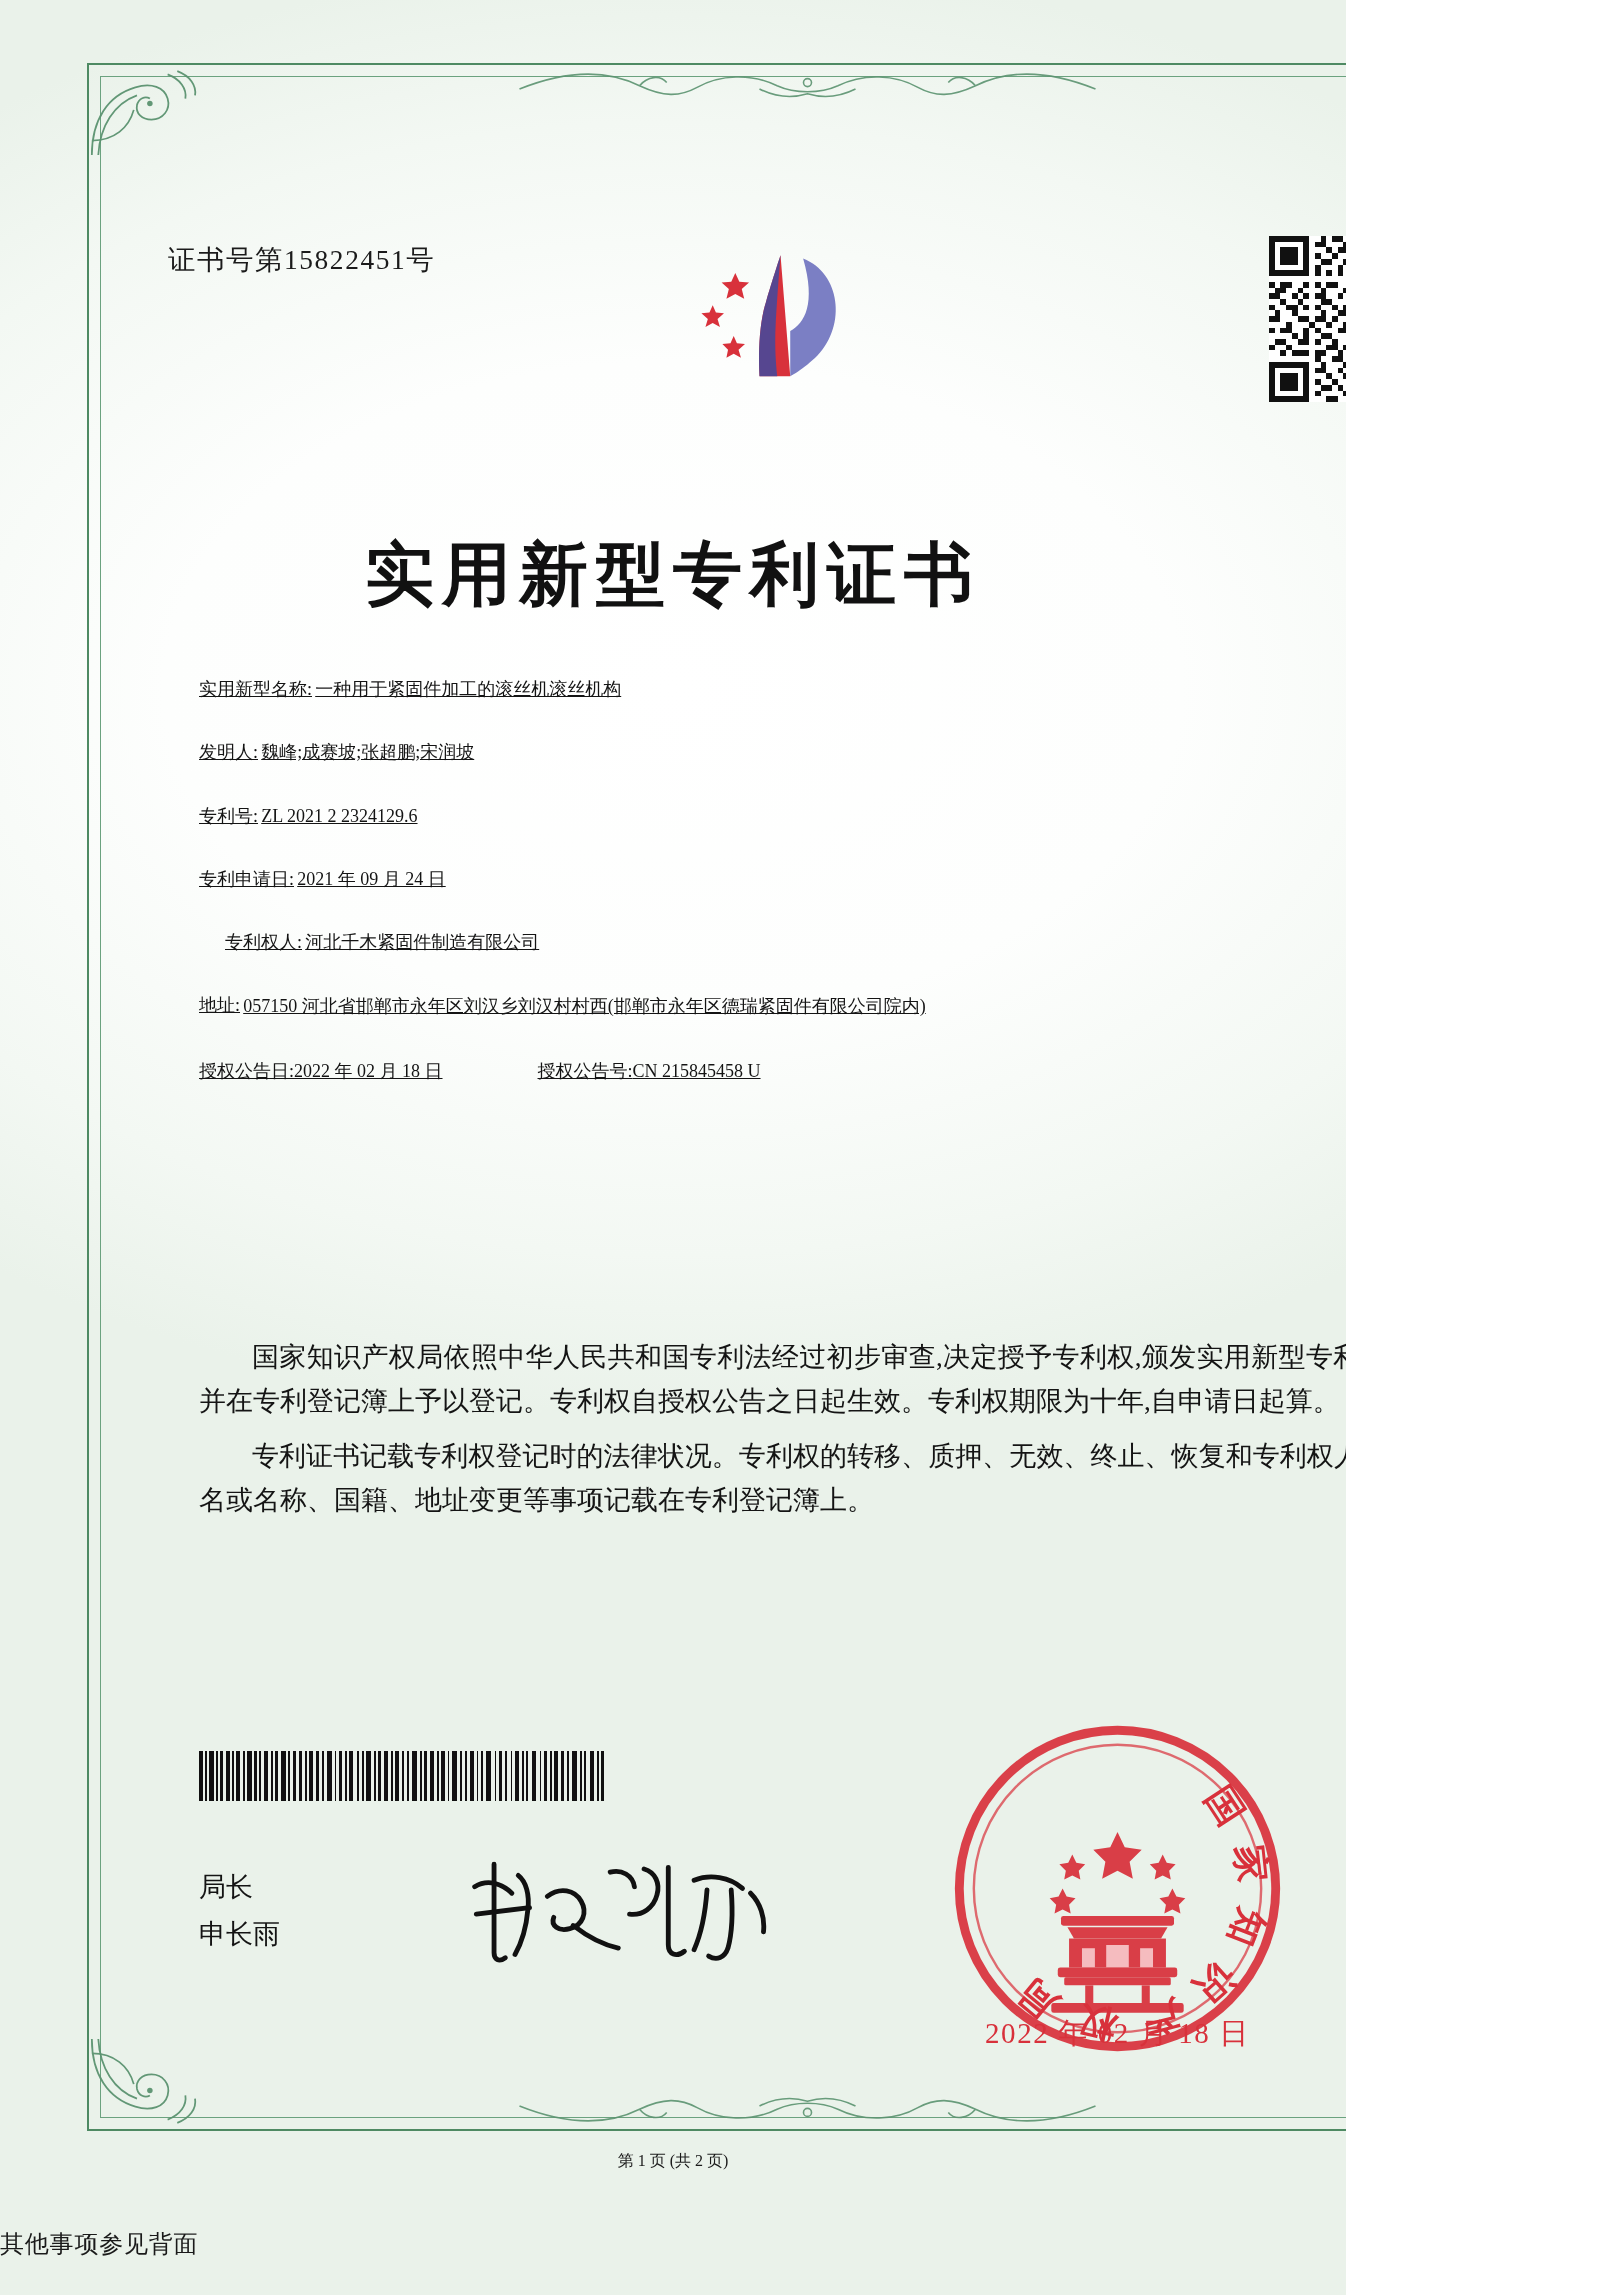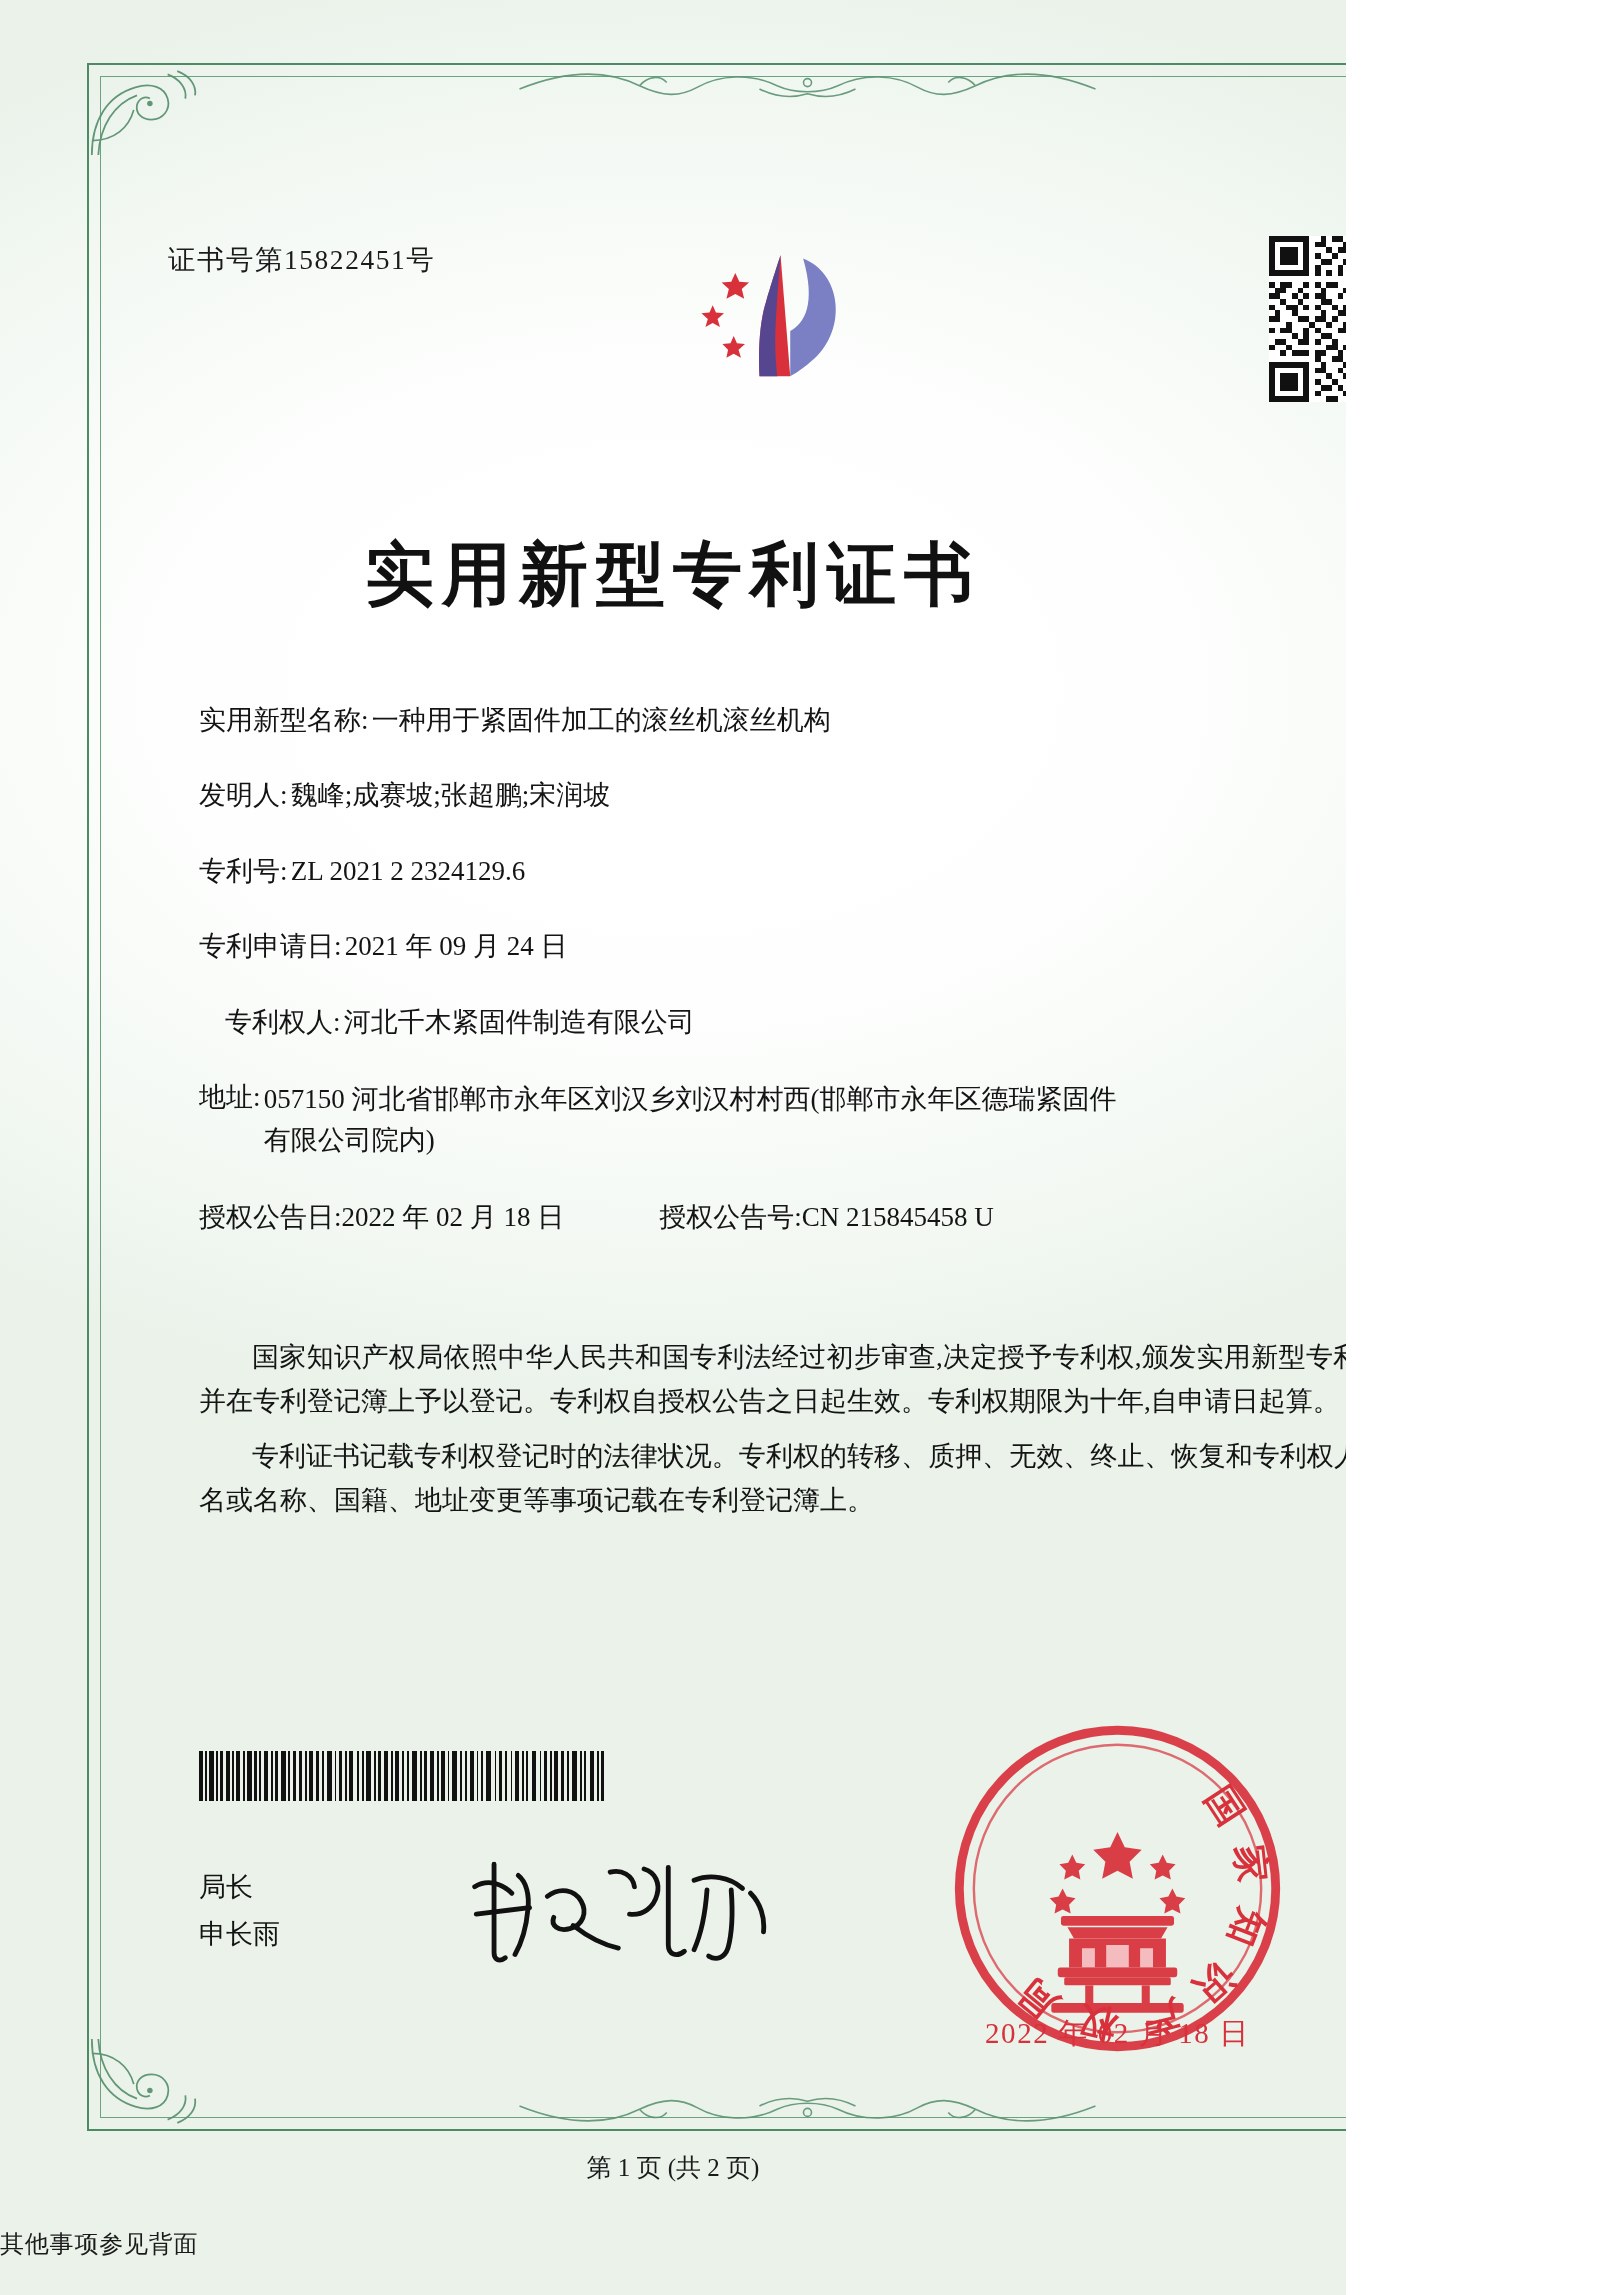--- a/index.html
+++ b/index.html
@@ -95,25 +95,26 @@
     font-weight: 700;
     letter-spacing: 8px;
     color: #111;
     margin-top: 45px;
   }
 
   
   .fields {
     position: absolute;
     left: 199px;
-    top: 702px;
+    top: 677px;
     width: 1227px;
-    font-size: 27px;
+    font-size: 18px;
     line-height: 1.35;
     color: #141414;
+    text-decoration: underline;
   }
   .row {
     display: flex;
     align-items: flex-start;
     margin-bottom: 39px;
     white-space: nowrap;
   }
   .row .lbl {
     flex: 0 0 auto;
     letter-spacing: 0px;
@@ -190,21 +191,21 @@
     letter-spacing: 1.6px;
     white-space: nowrap;
   }
 
   
   .page-num {
     position: absolute;
     left: 0; right: 0;
     top: 2151px;
     text-align: center;
-    font-size: 25px;
+    font-size: 16px;
     color: #1a1a1a;
   }
   .back-note {
     position: absolute;
     left: 0; right: 0;
     top: 2228px;
     font-size: 24px;
     color: #1a1a1a;
     letter-spacing: 0.8px;
   }

